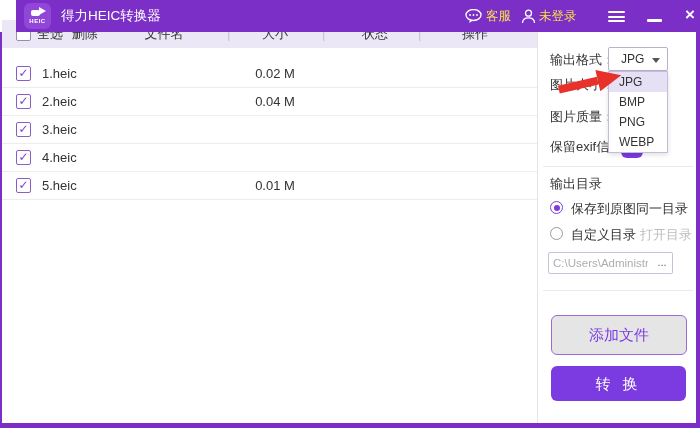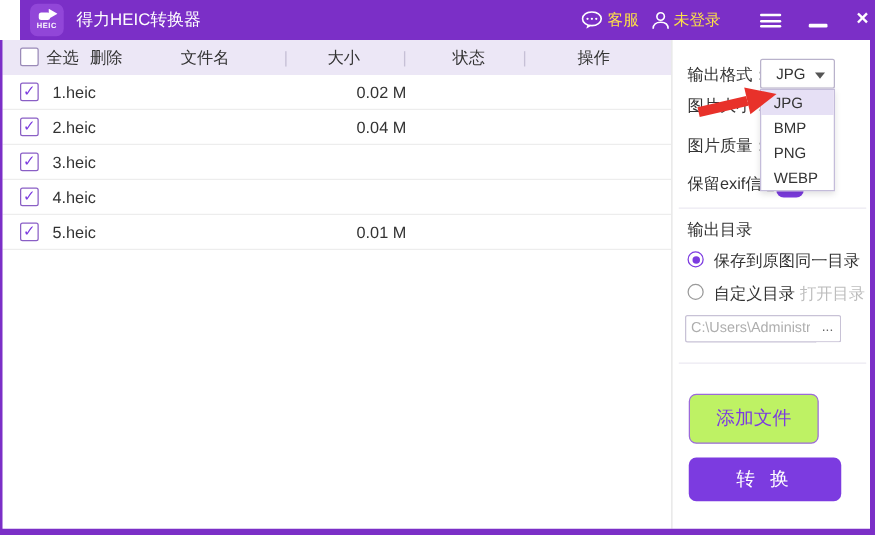--- a/index.html
+++ b/index.html
@@ -21,32 +21,32 @@
   .app-title { position:absolute; left:45px; top:0; height:32px; line-height:32px; color:#fff; font-size:13.5px; }
   .tb-item { position:absolute; top:0; height:32px; line-height:32px; color:#fde047; font-size:12.5px; cursor:pointer; }
   .tb-icon { position:absolute; }
   .hamburger { position:absolute; left:592px; top:11px; width:17px; height:11px; cursor:pointer; }
   .hamburger span { display:block; width:17px; height:2px; background:#fff; margin-bottom:2.5px; border-radius:1px; }
   .min-btn { position:absolute; left:631px; top:19px; width:15px; height:3px; background:#fff; border-radius:1px; cursor:pointer; }
   .close-btn { position:absolute; left:663px; top:0; width:22px; height:32px; line-height:30px; text-align:center;
                color:#fff; font-size:17px; font-weight:bold; cursor:pointer; }
 
   
-  .table-header { position:absolute; left:2px; top:32px; width:593px; height:28px; background:#ece7f6; font-size:13px; color:#333;padding-left:24px; }
+  .table-header { position:absolute; left:2px; top:20px; width:593px; height:28px; background:#ece7f6; font-size:13px; color:#333;padding-left:24px; }
   .th-abs { position:absolute; top:0; height:28px; line-height:28px; }
   .th-center { width:100px; text-align:center; }
   .col-sep { color:#c6c0d6; }
   .checkbox { position:absolute; width:15px; height:15px; background:#fff; border:1px solid #9a8ab8; border-radius:2px;
               font-size:12px; line-height:13px; text-align:center; color:#7c3be0; cursor:pointer; }
   .checkbox.checked { border-color:#8a5fc5; font-weight:bold; }
   .rows { position:absolute; left:2px; top:60px; width:535px; }
   .row { position:relative; height:28px; border-bottom:1px solid #ededed; font-size:13px; color:#333; }
   .row .checkbox { left:14px; top:6px; }
   .cell-name { position:absolute; left:40px; top:0; height:28px; line-height:28px; }
-  .cell-size { position:absolute; left:223px; top:0; width:100px; height:28px; line-height:28px; text-align:right; }
+  .cell-size { position:absolute; left:223px; top:0; width:100px; height:28px; line-height:28px; text-align:center; }
 
   
   .sidebar { position:absolute; left:537px; top:32px; width:159px; height:391px; background:#fff; border-left:1px solid #e4e4e4; }
   .sb-label { position:absolute; font-size:13px; color:#333; z-index:0; }
   .select-box { position:absolute; left:608px; top:47px; width:60px; height:24px; background:#fff; border:1px solid #b9b2cb;
                 border-radius:2px; font-size:12px; color:#333; line-height:22px; padding-left:12px; cursor:pointer; z-index:2; }
   .select-caret { position:absolute; right:7px; top:10px; width:0; height:0; border-left:4px solid transparent;
                   border-right:4px solid transparent; border-top:5px solid #555; }
   .dropdown { position:absolute; left:608px; top:71px; width:60px; background:#fff; border:1px solid #c4bcda;
               box-shadow:0 2px 5px rgba(0,0,0,.12); z-index:2; }
@@ -58,23 +58,23 @@
   .radio { position:absolute; width:13px; height:13px; border-radius:50%; background:#fff; cursor:pointer; }
   .radio.selected { border:1px solid #7c3be0; }
   .radio.selected::after { content:""; position:absolute; left:2.5px; top:2.5px; width:6px; height:6px; border-radius:50%; background:#7c3be0; }
   .radio.unselected { border:1px solid #9a9a9a; }
   .radio-label { position:absolute; font-size:13px; color:#333; cursor:pointer; }
   .link-disabled { position:absolute; font-size:13px; color:#bdbdbd; cursor:default; }
   .path-input { position:absolute; left:548px; top:252px; width:105px; height:22px; border:1px solid #c8c2d6; border-radius:2px 0 0 2px;
                 font-size:11.5px; color:#aeaeae; padding:0 4px; font-family:"Liberation Sans","DejaVu Sans",sans-serif; background:#fff; }
   .browse-btn { position:absolute; left:652px; top:252px; width:21px; height:22px; background:#fff; border:1px solid #c8c2d6; border-left:none;
                 border-radius:0 2px 2px 0; font-size:11px; color:#666; text-align:center; line-height:18px; cursor:pointer; }
-  .add-btn { position:absolute; left:551px; top:315px; width:104px; height:40px; background:#bef264; border:1px solid #9b6ad9;
+  .add-btn { position:absolute; left:551px; top:315px; width:136px; height:40px; background:#e5e5e5; border:1px solid #9b6ad9;
              border-radius:6px; color:#7c3be0; font-size:15px; text-align:center; line-height:38px; cursor:pointer; }
-  .convert-btn { position:absolute; left:551px; top:366px; width:122px; height:35px; background:#7c3be0; border:none;
+  .convert-btn { position:absolute; left:551px; top:366px; width:135px; height:35px; background:#7c3be0; border:none;
                  border-radius:6px; color:#fff; font-size:15px; text-align:center; line-height:35px; letter-spacing:4px; cursor:pointer; }
 </style>
 </head>
 <body>
 
 <div class="window">
 
   <div class="titlebar">
     <div class="logo-tile">
       <svg width="16" height="11" viewBox="0 0 16 11">

